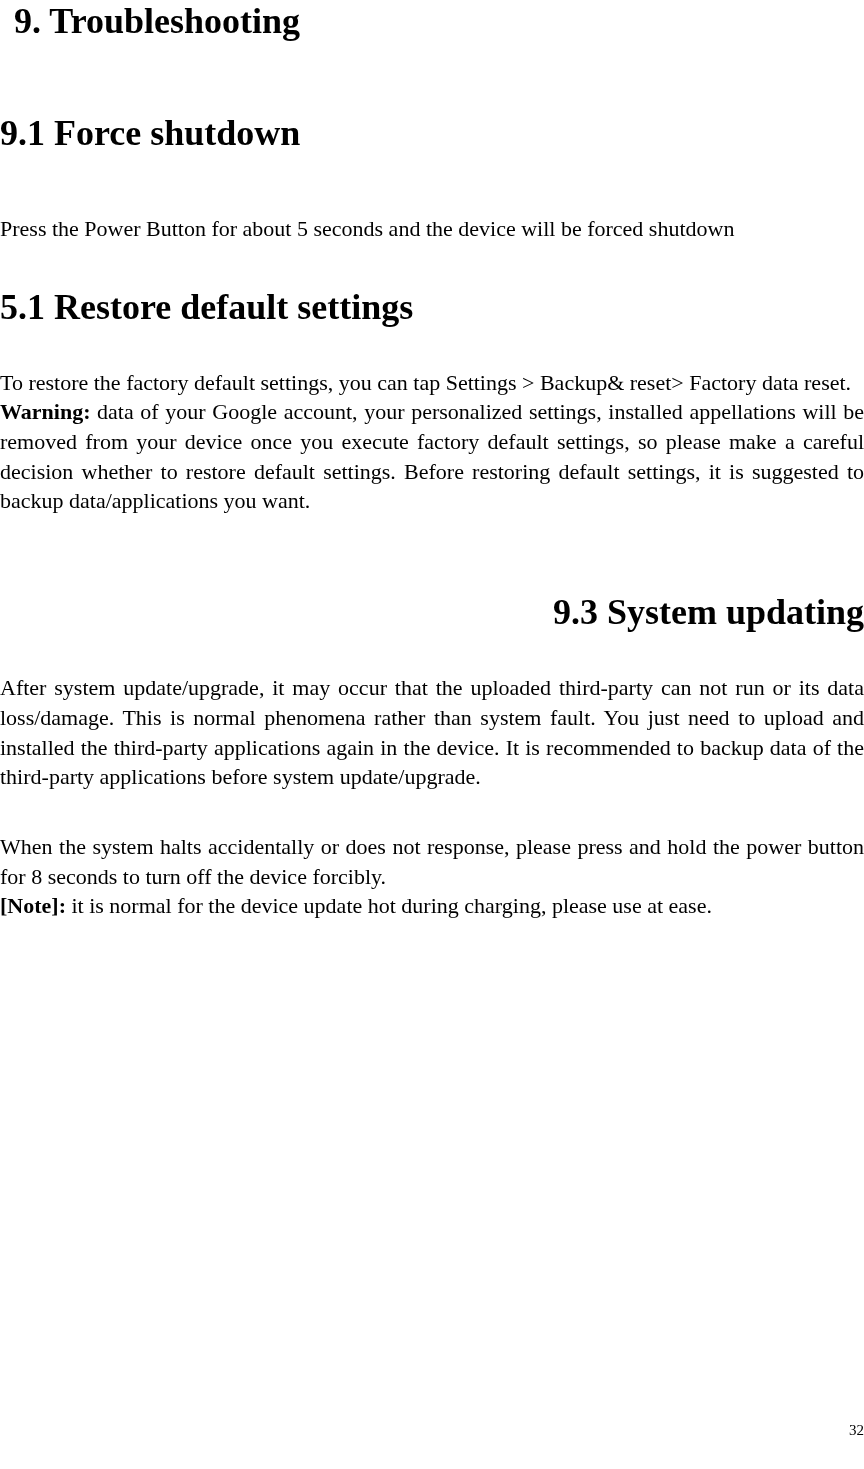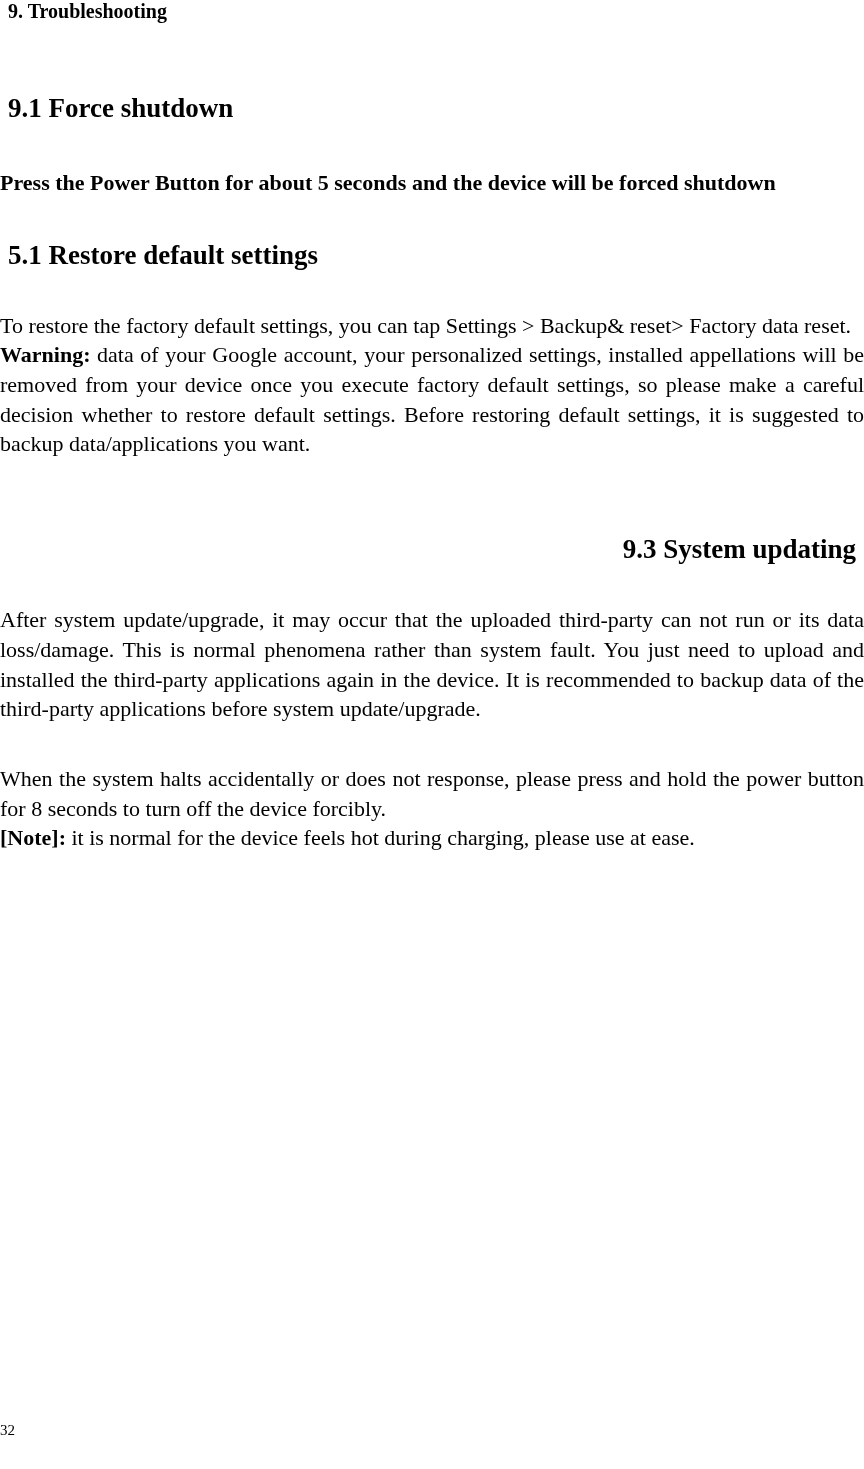--- a/index.html
+++ b/index.html
@@ -14,49 +14,49 @@
     box-sizing: border-box;
     width: 864px;
     height: 1469px;
     padding: 0 0 0 0;
     position: relative;
   }
   .content {
     padding: 0 0 0 0;
   }
   h1 {
-    font-size: 20px;
+    font-size: 36px;
     font-weight: bold;
-    margin: 8px;
+    margin: 14px;
     padding: 0 0 0 0;
   }
   h2 {
-    font-size: 27px;
+    font-size: 36px;
     font-weight: bold;
-    margin: 8px;
+    margin: 0;
   }
   p {
     font-size: 22px;
     line-height: 1.35;
     margin: 0;
   }
   .justify {
     text-align: justify;
   }
   .page-number {
     position: absolute;
     bottom: 30px;
     width: 100%;
-    text-align: left;
+    text-align: right;
     font-size: 15px;
     font-family: "Times New Roman", Times, serif;
   }
   .section-h1   { margin-top: 0px; }
   .section-91-h { margin-top: 70px; }
-  .section-91-p { margin-top: 44px; font-weight: bold; }
+  .section-91-p { margin-top: 60px; }
   .section-92-h { margin-top: 42px; }
   .section-92-p1 { margin-top: 40px; }
   .section-92-p2 { margin-top: 0px; }
   .section-93-h { margin-top: 75px; text-align: right; }
   .section-93-p { margin-top: 40px; }
   .section-94-h { margin-top: 42px; }
   .section-94-p { margin-top: 40px; }
   .bold { font-weight: bold; }
 </style>
 </head>
@@ -74,19 +74,19 @@
     <p class="section-92-p1 justify">To restore the factory default settings, you can tap Settings &gt; Backup&amp; reset&gt; Factory data reset.</p>
     <p class="section-92-p2 justify">
       <span class="bold">Warning:</span><span> data of your Google account, your personalized settings, installed appellations will be removed from your device once you execute factory default settings, so please make a careful decision whether to restore default settings. Before restoring default settings, it is suggested to backup data/applications you want.</span>
     </p>
 
     <h2 class="section-93-h">9.3 System updating</h2>
     <p class="section-93-p justify">After system update/upgrade, it may occur that the uploaded third-party can not run or its data loss/damage. This is normal phenomena rather than system fault. You just need to upload and installed the third-party applications again in the device. It is recommended to backup data of the third-party applications before system update/upgrade.</p>
 
     <p class="section-94-p justify">
       <span>When the system halts accidentally or does not response, please press and hold the power button for 8 seconds to turn off the device forcibly.</span><br>
-      <span class="bold">[Note]:</span><span> it is normal for the device feels hot during charging, please use at ease.</span>
+      <span class="bold">[Note]:</span><span> it is normal for the device update hot during charging, please use at ease.</span>
     </p>
 
   </div>
 
   <div class="page-number">32</div>
 </div>
 
 </body></html>

